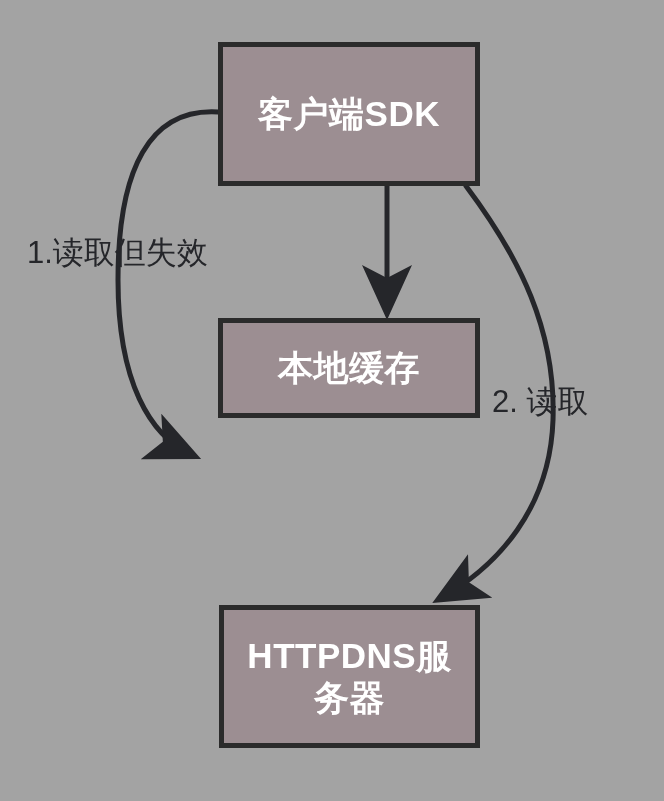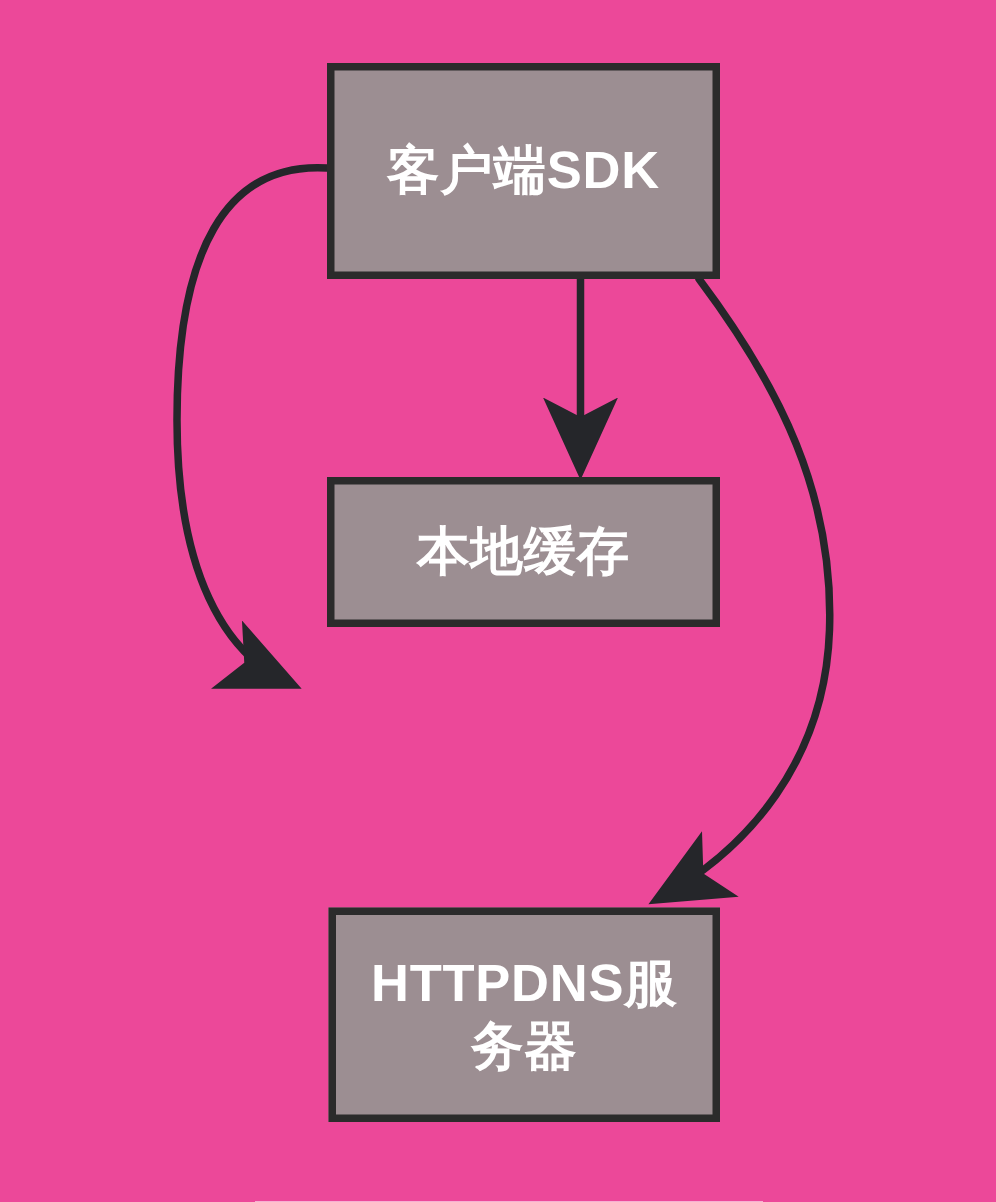--- a/index.html
+++ b/index.html
@@ -7,21 +7,21 @@
     padding: 0;
     background: #ffffff;
   }
   body {
     font-family: "Liberation Sans", "DejaVu Sans", sans-serif;
   }
   #canvas {
     position: relative;
     width: 664px;
     height: 801px;
-    background: #ec4899;
+    background: #a3a3a3;
     overflow: hidden;
   }
   #edges {
     position: absolute;
     left: 0;
     top: 0;
     width: 664px;
     height: 801px;
   }
   .node {
@@ -109,16 +109,18 @@
   </div>
 
   <div class="node" id="node-cache">
     <span class="node-label">本地缓存</span>
   </div>
 
   <div class="node" id="node-server">
     <span class="node-label">HTTPDNS服务器</span>
   </div>
 
+  <div class="edge-label" id="label-1">1.读取但失效</div>
 
 
+  <div class="edge-label" id="label-2">2. 读取</div>
 
 </div>
 
 </body></html>

